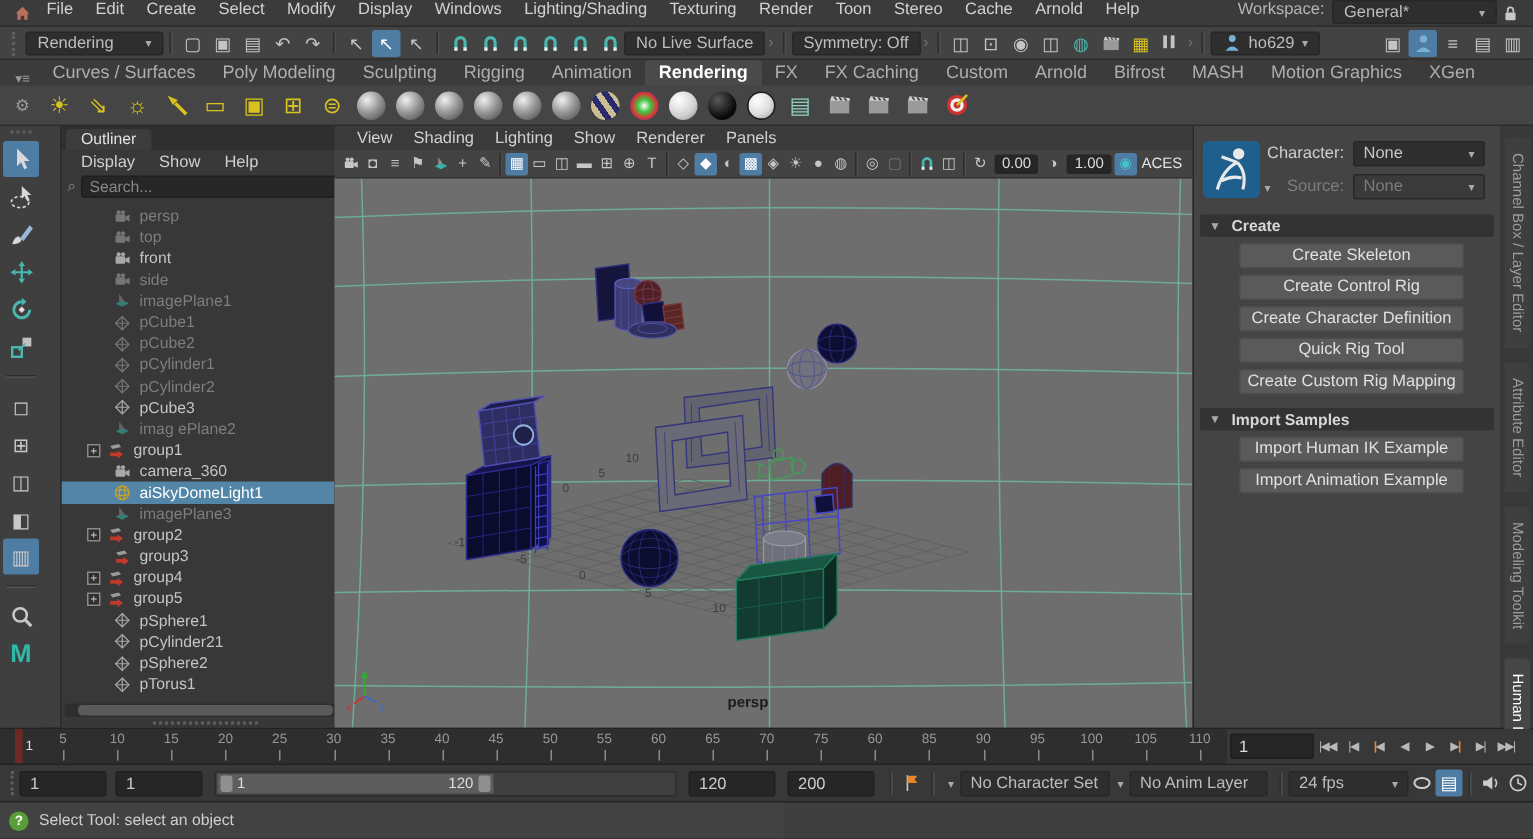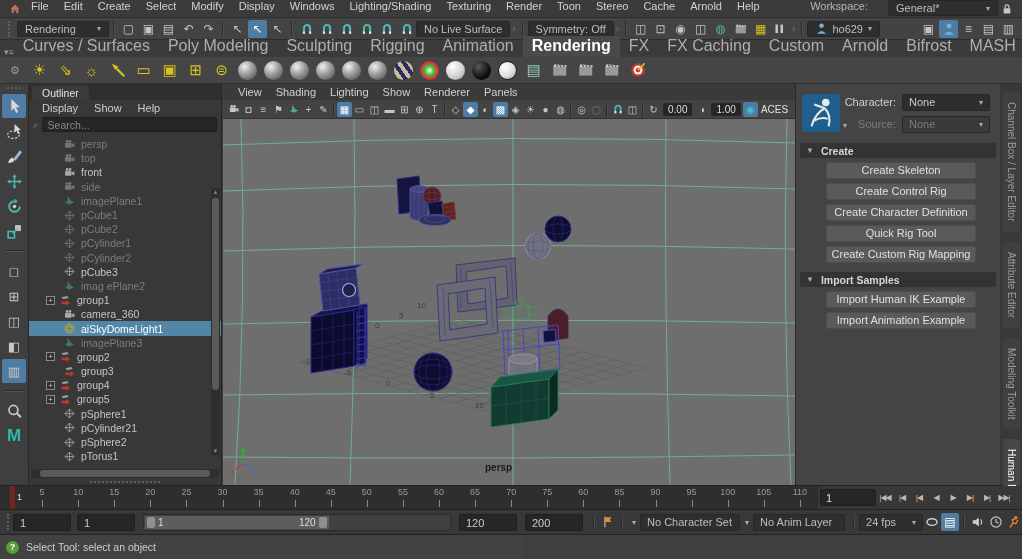--- a/index.html
+++ b/index.html
@@ -10,32 +10,32 @@
   .carr{color:#777;font-size:10px;margin:0 2px}
   .dda{color:#aaa;font-size:8px;margin-left:5px}
   .grip{width:5px;height:16px;border-left:2px dotted #5f5f5f;margin:0 4px}
   .icn{width:18px;height:18px;display:inline-flex;align-items:center;justify-content:center;color:#c4c4c4;font-size:12px;border-radius:2px;flex:none}
   .icn svg{width:14px;height:14px}
   .icn.active{background:#4f7ca3;color:#fff}
   .igroup{display:flex;align-items:center;gap:1px}
   
   .menubar{height:18px;background:#3b3b3b;border-bottom:1px solid #2d2d2d;display:flex;align-items:flex-start;padding:0 6px}
   .menubar .menu{padding:0 7px;color:#d2d2d2;cursor:default}
-  .ws-label{color:#b5b5b5;margin-right:20px}
+  .ws-label{color:#b5b5b5;margin-right:5px}
   .sl-box{display:inline-flex;align-items:center;background:#2e2e2e;border:1px solid #272727;border-radius:2px;height:16px;padding:0 7px;color:#bdbdbd;white-space:nowrap}
   .menubar .icn svg{width:12px;height:12px}
   
   .statusline{height:22px;background:#434343;border-bottom:1px solid #2d2d2d;display:flex;align-items:center;padding:0 4px}
   .statusline .icn{width:19px}
   .uic{width:13px;height:13px;margin-right:4px;display:inline-flex}
   .uic svg{width:13px;height:13px}
   
   .shelftabs{height:17px;background:#3b3b3b;display:flex;align-items:flex-end;padding-left:4px}
   .shelftabs .tabmenu{width:22px;color:#9a9a9a;font-size:9px;text-align:center}
-  .shelftabs .stab{padding:1px 9px 2px;font-size:16px;color:#aeaeae;cursor:default;white-space:nowrap}
+  .shelftabs .stab{padding:1px 9px 2px;font-size:12px;color:#aeaeae;cursor:default;white-space:nowrap}
   .shelftabs .stab.active{color:#fff;font-weight:bold;background:#4a4a4a;border-radius:3px 3px 0 0}
   .shelfrow{height:27px;background:#454545;border-bottom:1px solid #2d2d2d;display:flex;align-items:center;padding-left:4px;gap:1px}
   .shelfrow .gearc{width:22px;display:flex;justify-content:center;color:#9a9a9a;font-size:11px}
   .shicn{width:25px;height:25px;display:inline-flex;align-items:center;justify-content:center;font-size:15px;flex:none}
   .shicn svg{width:18px;height:18px}
   .ball{width:19px;height:19px;border-radius:50%;display:inline-block}
   .ball-gray{background:radial-gradient(circle at 35% 30%,#f0f0f0,#9a9a9a 45%,#4a4a4a 95%)}
   .ball-ramp{background:repeating-linear-gradient(55deg,#2a2a6e 0 4px,#cdbd92 4px 8px)}
   .ball-rgb{background:radial-gradient(circle,#fff 0%,#3fc43f 32%,#d33 62%,#33c 88%,#123 100%)}
   .ball-white{background:radial-gradient(circle at 35% 30%,#fff,#cfcfcf 60%,#8a8a8a)}
@@ -44,21 +44,21 @@
   
   .main{position:relative;height:402px;border-bottom:1px solid #222}
   .toolbox{position:absolute;left:0;top:0;bottom:0;width:28px;background:#3f3f3f;display:flex;flex-direction:column;align-items:center;padding-top:3px}
   .toolbox .tgrip{width:14px;border-top:2px dotted #5f5f5f;margin-bottom:4px}
   .tbicn{width:24px;height:24px;display:flex;align-items:center;justify-content:center;border-radius:2px;margin:1px 0;font-size:13px;color:#c8c8c8}
   .tbicn svg{width:17px;height:17px}
   .tbicn.active{background:#4f7ca3}
   .tbdiv{width:20px;border-top:1px solid #2e2e2e;border-bottom:1px solid #505050;margin:6px 0}
   .mlogo{font-weight:bold;font-size:17px;color:#2fb9a9}
   
-  .outliner{position:absolute;left:28px;top:0;bottom:0;width:194px;background:#383838;border-left:1px solid #2a2a2a;border-right:1px solid #242424;display:flex;flex-direction:column}
+  .outliner{position:absolute;left:40px;top:0;bottom:0;width:194px;background:#383838;border-left:1px solid #2a2a2a;border-right:1px solid #242424;display:flex;flex-direction:column}
   .out-tabbar{height:16px;background:#2f2f2f;display:flex;align-items:flex-end;padding-left:3px}
   .out-tab{background:#3c3c3c;color:#e2e2e2;font-size:10.5px;padding:1px 10px;border-radius:3px 3px 0 0}
   .out-menus{height:15px;display:flex;gap:2px;padding-left:6px;align-items:center}
   .out-menus span{padding:0 7px;color:#cfcfcf}
   .out-search{height:19px;display:flex;align-items:center;padding:0 4px;gap:3px}
   .out-search .sbicn{color:#8a8a8a;font-size:10px}
   .out-search input{flex:1;height:15px;background:#262626;border:1px solid #1f1f1f;border-radius:2px;color:#bbb;font-size:10.5px;padding:0 5px;outline:none}
   .out-search input::placeholder{color:#888}
   .out-tree{position:relative;flex:1;overflow:hidden;padding-top:3px}
   .orow{height:14.2px;display:flex;align-items:center;padding-left:34px;font-size:10.5px;color:#c4c4c4;white-space:nowrap}
@@ -1037,21 +1037,21 @@
     <span class="sep"></span>
     <span class="dda">▾</span>
     <div class="rs-dd" style="width:100px;margin-left:4px">
         <span>No Character Set</span>
       </div>
     <span class="dda">▾</span>
     <div class="rs-dd" style="width:92px;margin-left:4px">
         <span>No Anim Layer</span>
       </div>
     <span class="sep" style="margin-left:8px"></span>
-    <div class="rs-dd" style="width:64px">
+    <div class="rs-dd" style="width:80px">
         <span>24 fps</span>
         <span class="spacer"></span>
         <span class="dda">▾</span>
       </div>
     <span class="icn" id="loop-ic">
         <svg viewBox="0 0 16 16">
           <ellipse cx="8" cy="8" rx="5.8" ry="3.8" fill="none" stroke="#ccc" stroke-width="1.6"></ellipse>
         </svg>
       </span>
     <span class="icn active">▤</span>

